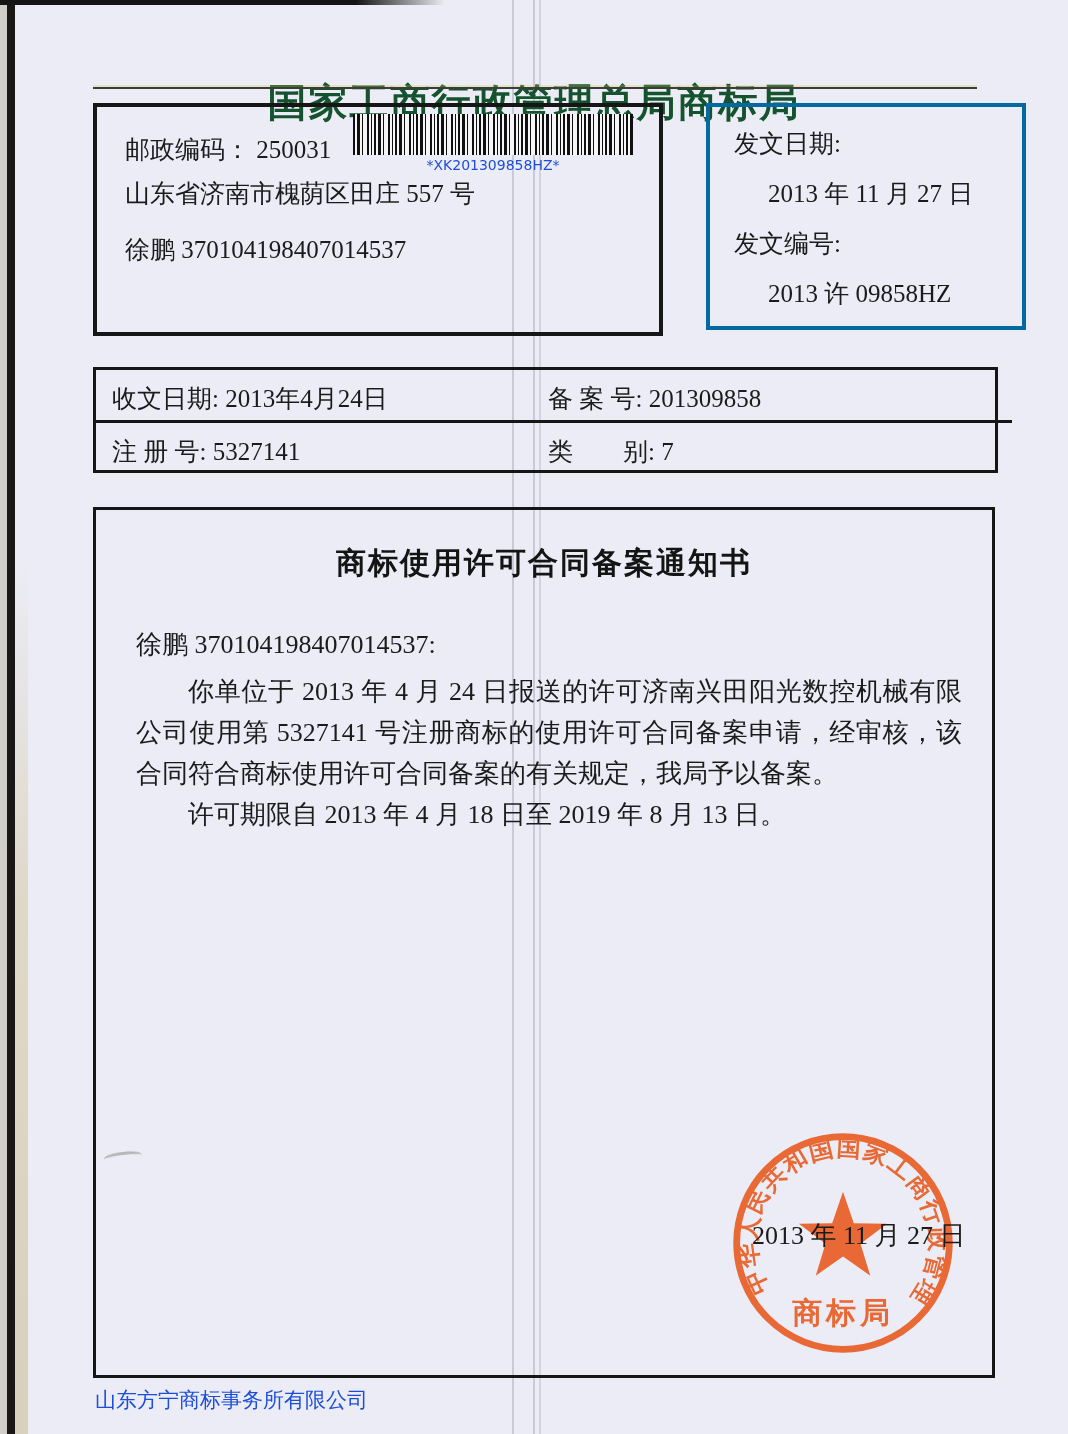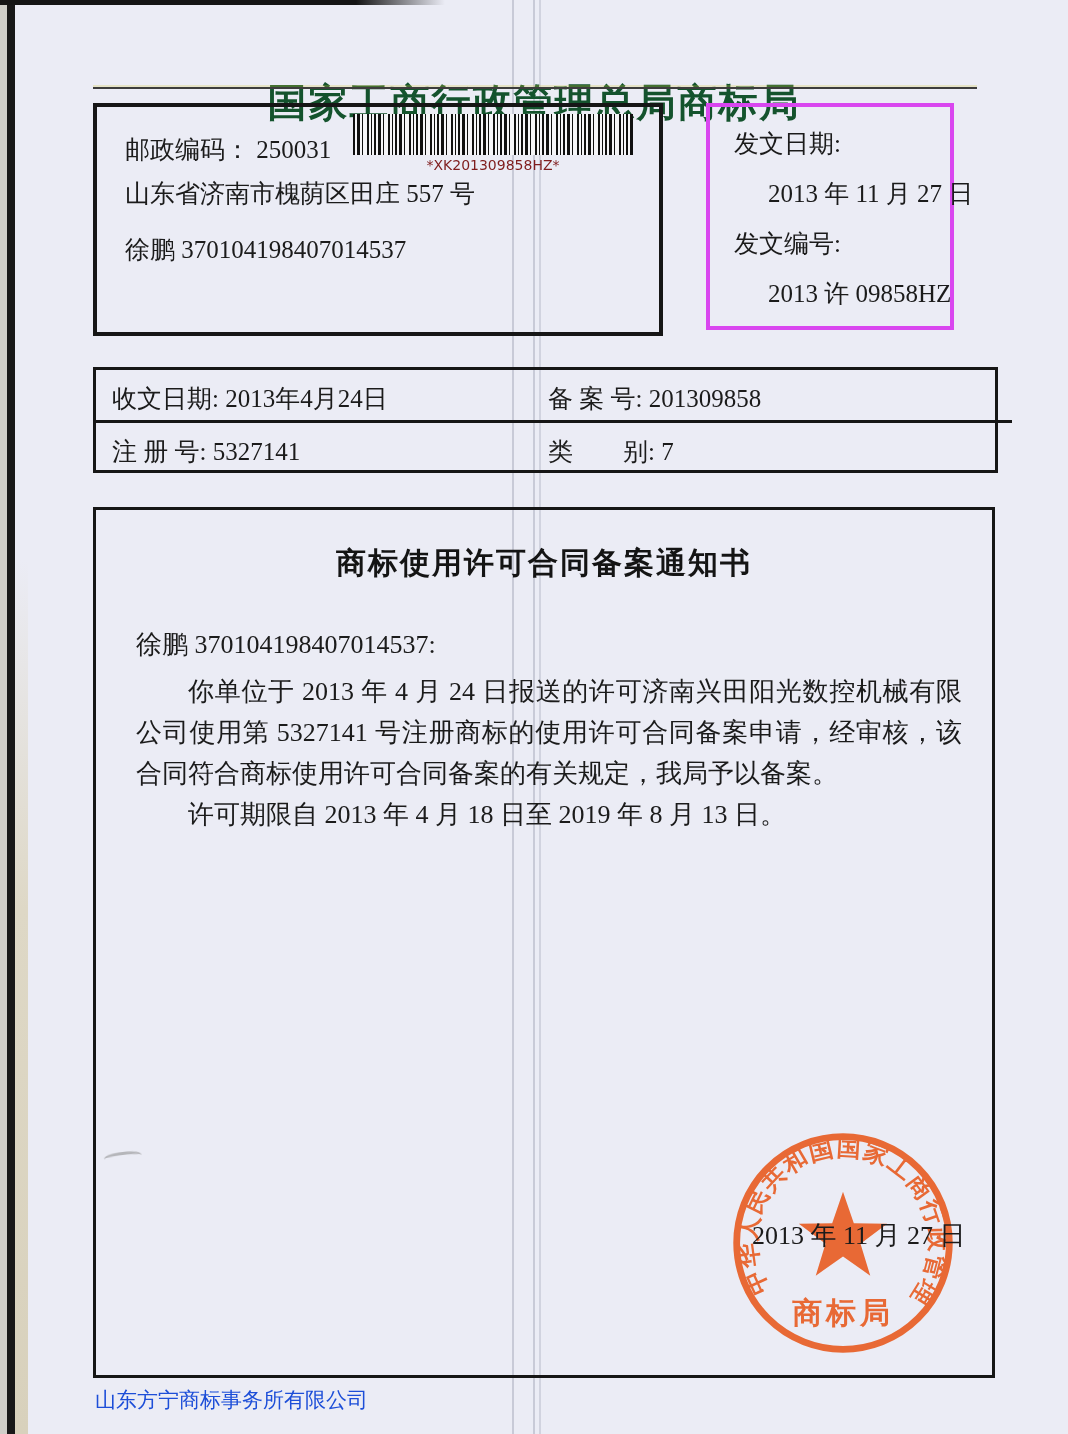--- a/index.html
+++ b/index.html
@@ -59,28 +59,28 @@
   .addr-postal{position:absolute;left:28px;top:14px;font-size:25px;margin-top:12px;}
   .barcode{
     position:absolute;left:256px;top:7px;width:280px;height:41px;
     background:repeating-linear-gradient(90deg,
       #101010 0 2px,#f5f5f8 2px 4px,#101010 4px 7px,#f5f5f8 7px 9px,
       #101010 9px 10px,#f5f5f8 10px 14px,#101010 14px 16px,#f5f5f8 16px 18px,
       #101010 18px 19px,#f5f5f8 19px 21px);
   }
   .barcode-label{
     position:absolute;left:256px;top:50px;width:280px;text-align:center;
-    font-size:14px;font-family:"DejaVu Sans","Liberation Sans",sans-serif;color:#7f1d1d;
+    font-size:14px;font-family:"DejaVu Sans","Liberation Sans",sans-serif;color:#1d4ed8;
   }
   .addr-line{position:absolute;left:28px;font-size:25px;}
   .addr-street{top:70px;}
   .addr-recipient{top:126px;}
   .dispatch-box{
-    position:absolute;left:706px;top:103px;width:248px;height:227px;
-    border:4px solid #d946ef;box-sizing:border-box;text-align:right;
+    position:absolute;left:706px;top:103px;width:320px;height:227px;
+    border:4px solid #0369a1;box-sizing:border-box;text-align:right;
   }
   .dispatch-box .lbl{position:absolute;left:24px;font-size:25px;}
   .dispatch-box .val{position:absolute;left:58px;font-size:25px;white-space:nowrap;}
   .d1{top:20px;} .d2{top:70px;} .d3{top:120px;} .d4{top:170px;}
   
   .info-table{
     position:absolute;left:93px;top:367px;width:905px;height:106px;
     border:3px solid #161616;box-sizing:border-box;
   }
   .info-row{

